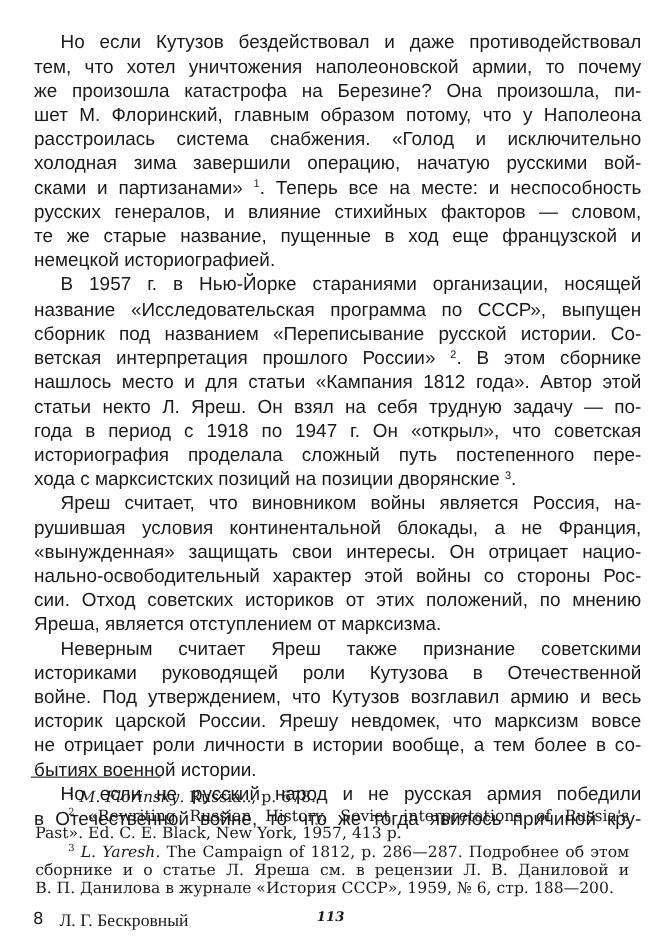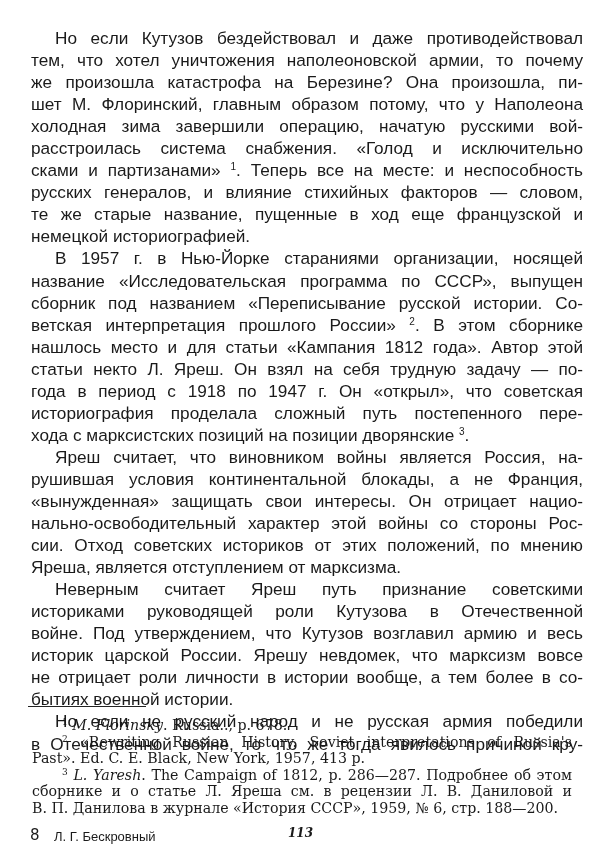--- a/index.html
+++ b/index.html
@@ -11,53 +11,53 @@
   sup { font-size: 10px; line-height: 0; vertical-align: 6px; }
   .rule { position: absolute; left: 28px; top: 706px; width: 118px; height: 1px; background: #222; }
   .notes { position: absolute; left: 32px; top: 717px; width: 540px; font-family: "DejaVu Serif", serif; }
   .nline { font-size: 14.2px; line-height: 16.6px; height: 16.6px; white-space: nowrap; text-align: justify; text-align-last: justify; }
   .nline.last { text-align-last: left; }
   .nline.indent { text-indent: 30px; }
   .nline sup { font-size: 9px; vertical-align: 5px; }
   i { }
   .footer { position: absolute; top: 826px; left: 30px; width: 540px; height: 20px; font-family: "DejaVu Serif", serif; }
   .sig-num { position: absolute; left: 0; top: 0; font-family: "DejaVu Sans", sans-serif; font-size: 15px; }
-  .sig-name { position: absolute; left: 24px; top: 3px; font-family: Liberation Sans, sans-serif; font-size: 13px; }
+  .sig-name { position: absolute; left: 24px; top: 3px; font-family: Liberation Serif, serif; font-size: 16px; }
   .page-num { position: absolute; left: 258px; top: 0; font-family: "DejaVu Serif", serif; font-size: 12px; font-weight: bold; font-style: italic; }
 </style>
 </head>
 <body>
 
 <div class="page">
   <div class="line indent">Но если Кутузов бездействовал и даже противодействовал</div>
   <div class="line">тем, что хотел уничтожения наполеоновской армии, то почему</div>
   <div class="line">же произошла катастрофа на Березине? Она произошла, пи-</div>
   <div class="line">шет М. Флоринский, главным образом потому, что у Наполеона</div>
+  <div class="line">расстроилась система снабжения. «Голод и исключительно</div>
   <div class="line">холодная зима завершили операцию, начатую русскими вой-</div>
-  <div class="line">расстроилась система снабжения. «Голод и исключительно</div>
   <div class="line"><span>сками и партизанами»</span> <sup>1</sup><span>. Теперь все на месте: и неспособность</span></div>
   <div class="line">русских генералов, и влияние стихийных факторов — словом,</div>
   <div class="line">те же старые название, пущенные в ход еще французской и</div>
   <div class="line last">немецкой историографией.</div>
   <div class="line indent">В 1957 г. в Нью-Йорке стараниями организации, носящей</div>
   <div class="line">название «Исследовательская программа по СССР», выпущен</div>
   <div class="line">сборник под названием «Переписывание русской истории. Со-</div>
   <div class="line"><span>ветская интерпретация прошлого России»</span> <sup>2</sup><span>. В этом сборнике</span></div>
   <div class="line">нашлось место и для статьи «Кампания 1812 года». Автор этой</div>
   <div class="line">статьи некто Л. Яреш. Он взял на себя трудную задачу — по-</div>
   <div class="line">года в период с 1918 по 1947 г. Он «открыл», что советская</div>
   <div class="line">историография проделала сложный путь постепенного пере-</div>
   <div class="line last"><span>хода с марксистских позиций на позиции дворянские</span> <sup>3</sup><span>.</span></div>
   <div class="line indent">Яреш считает, что виновником войны является Россия, на-</div>
   <div class="line">рушившая условия континентальной блокады, а не Франция,</div>
   <div class="line">«вынужденная» защищать свои интересы. Он отрицает нацио-</div>
   <div class="line">нально-освободительный характер этой войны со стороны Рос-</div>
   <div class="line">сии. Отход советских историков от этих положений, по мнению</div>
   <div class="line last">Яреша, является отступлением от марксизма.</div>
-  <div class="line indent">Неверным считает Яреш путь признание советскими</div>
+  <div class="line indent">Неверным считает Яреш также признание советскими</div>
   <div class="line">историками руководящей роли Кутузова в Отечественной</div>
   <div class="line">войне. Под утверждением, что Кутузов возглавил армию и весь</div>
   <div class="line">историк царской России. Ярешу невдомек, что марксизм вовсе</div>
   <div class="line">не отрицает роли личности в истории вообще, а тем более в со-</div>
   <div class="line last">бытиях военной истории.</div>
   <div class="line indent">Но если не русский народ и не русская армия победили</div>
   <div class="line">в Отечественной войне, то что же тогда явилось причиной кру-</div>
 </div>
 
 <div class="rule"></div>

